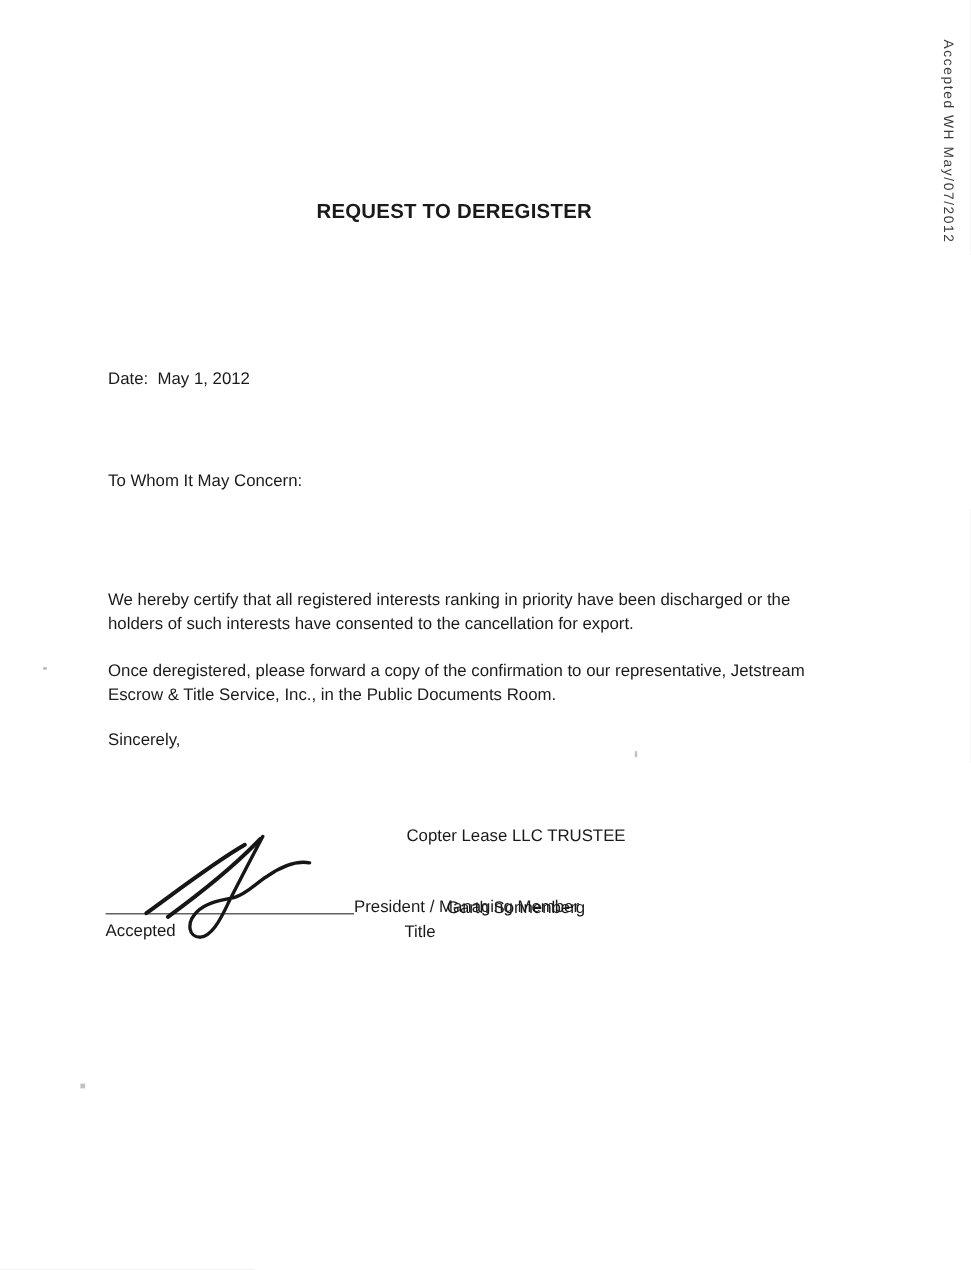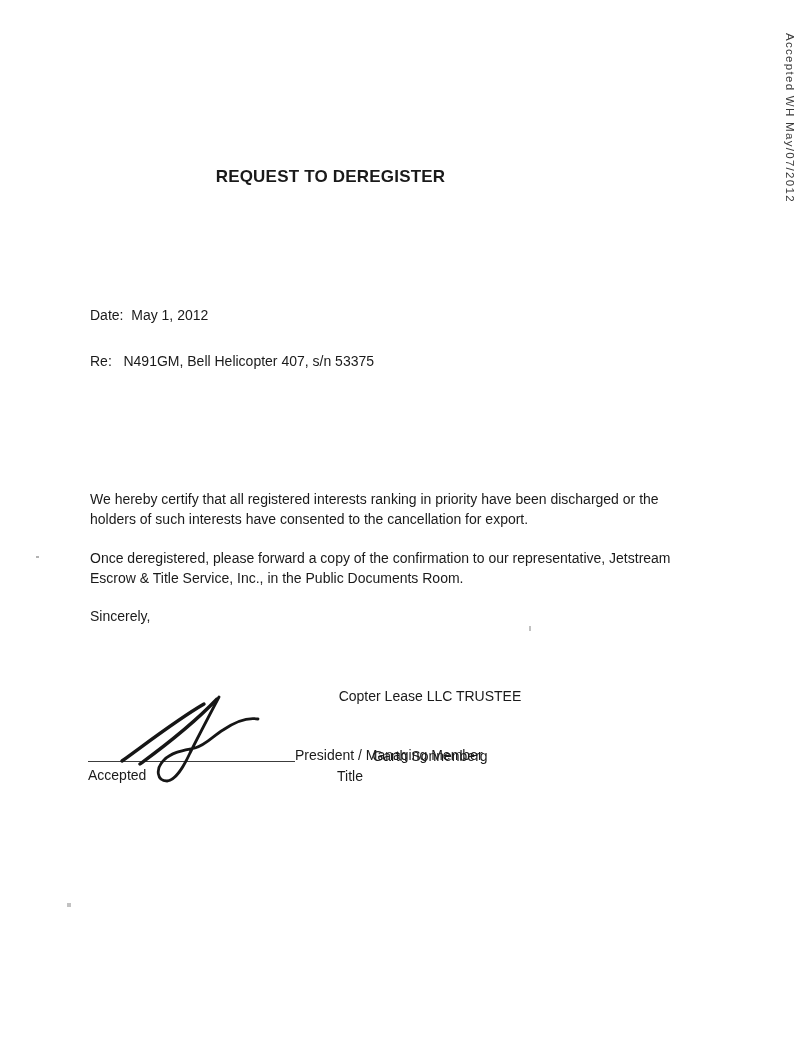--- a/index.html
+++ b/index.html
@@ -16,20 +16,21 @@
   .doc-title {
     position: absolute;
     top: 167px;
     left: 0;
     width: 661px;
     text-align: center;
     font-size: 17px;
     font-weight: bold;
     letter-spacing: 0.2px;
     line-height: 20px;
+    padding-left: 48px;
   }
   .block {
     position: absolute;
     left: 90px;
     width: 680px;
     font-size: 14px;
     line-height: 19.7px;
     white-space: pre-wrap;
   }
   .recipient   { top: 234px; }
@@ -99,22 +100,22 @@
 
 <div class="page">
 
   <div class="stamp">Accepted WH May/07/2012</div>
 
   <div class="doc-title">REQUEST TO DEREGISTER</div>
 
 
   <div class="block date-line">Date:  May 1, 2012</div>
 
-  <div class="block re-line">Re:   N491GM, Bell Helicopter 407, s/n 53375</div>
 
+  <div class="block salutation">To Whom It May Concern:</div>
 
 
   <div class="block para-3">Once deregistered, please forward a copy of the confirmation to our representative, Jetstream
 Escrow &amp; Title Service, Inc., in the Public Documents Room.</div>
 
   <div class="block para-2">We hereby certify that all registered interests ranking in priority have been discharged or the
 holders of such interests have consented to the cancellation for export.</div>
 
   <div class="block closing">Sincerely,</div>
 

